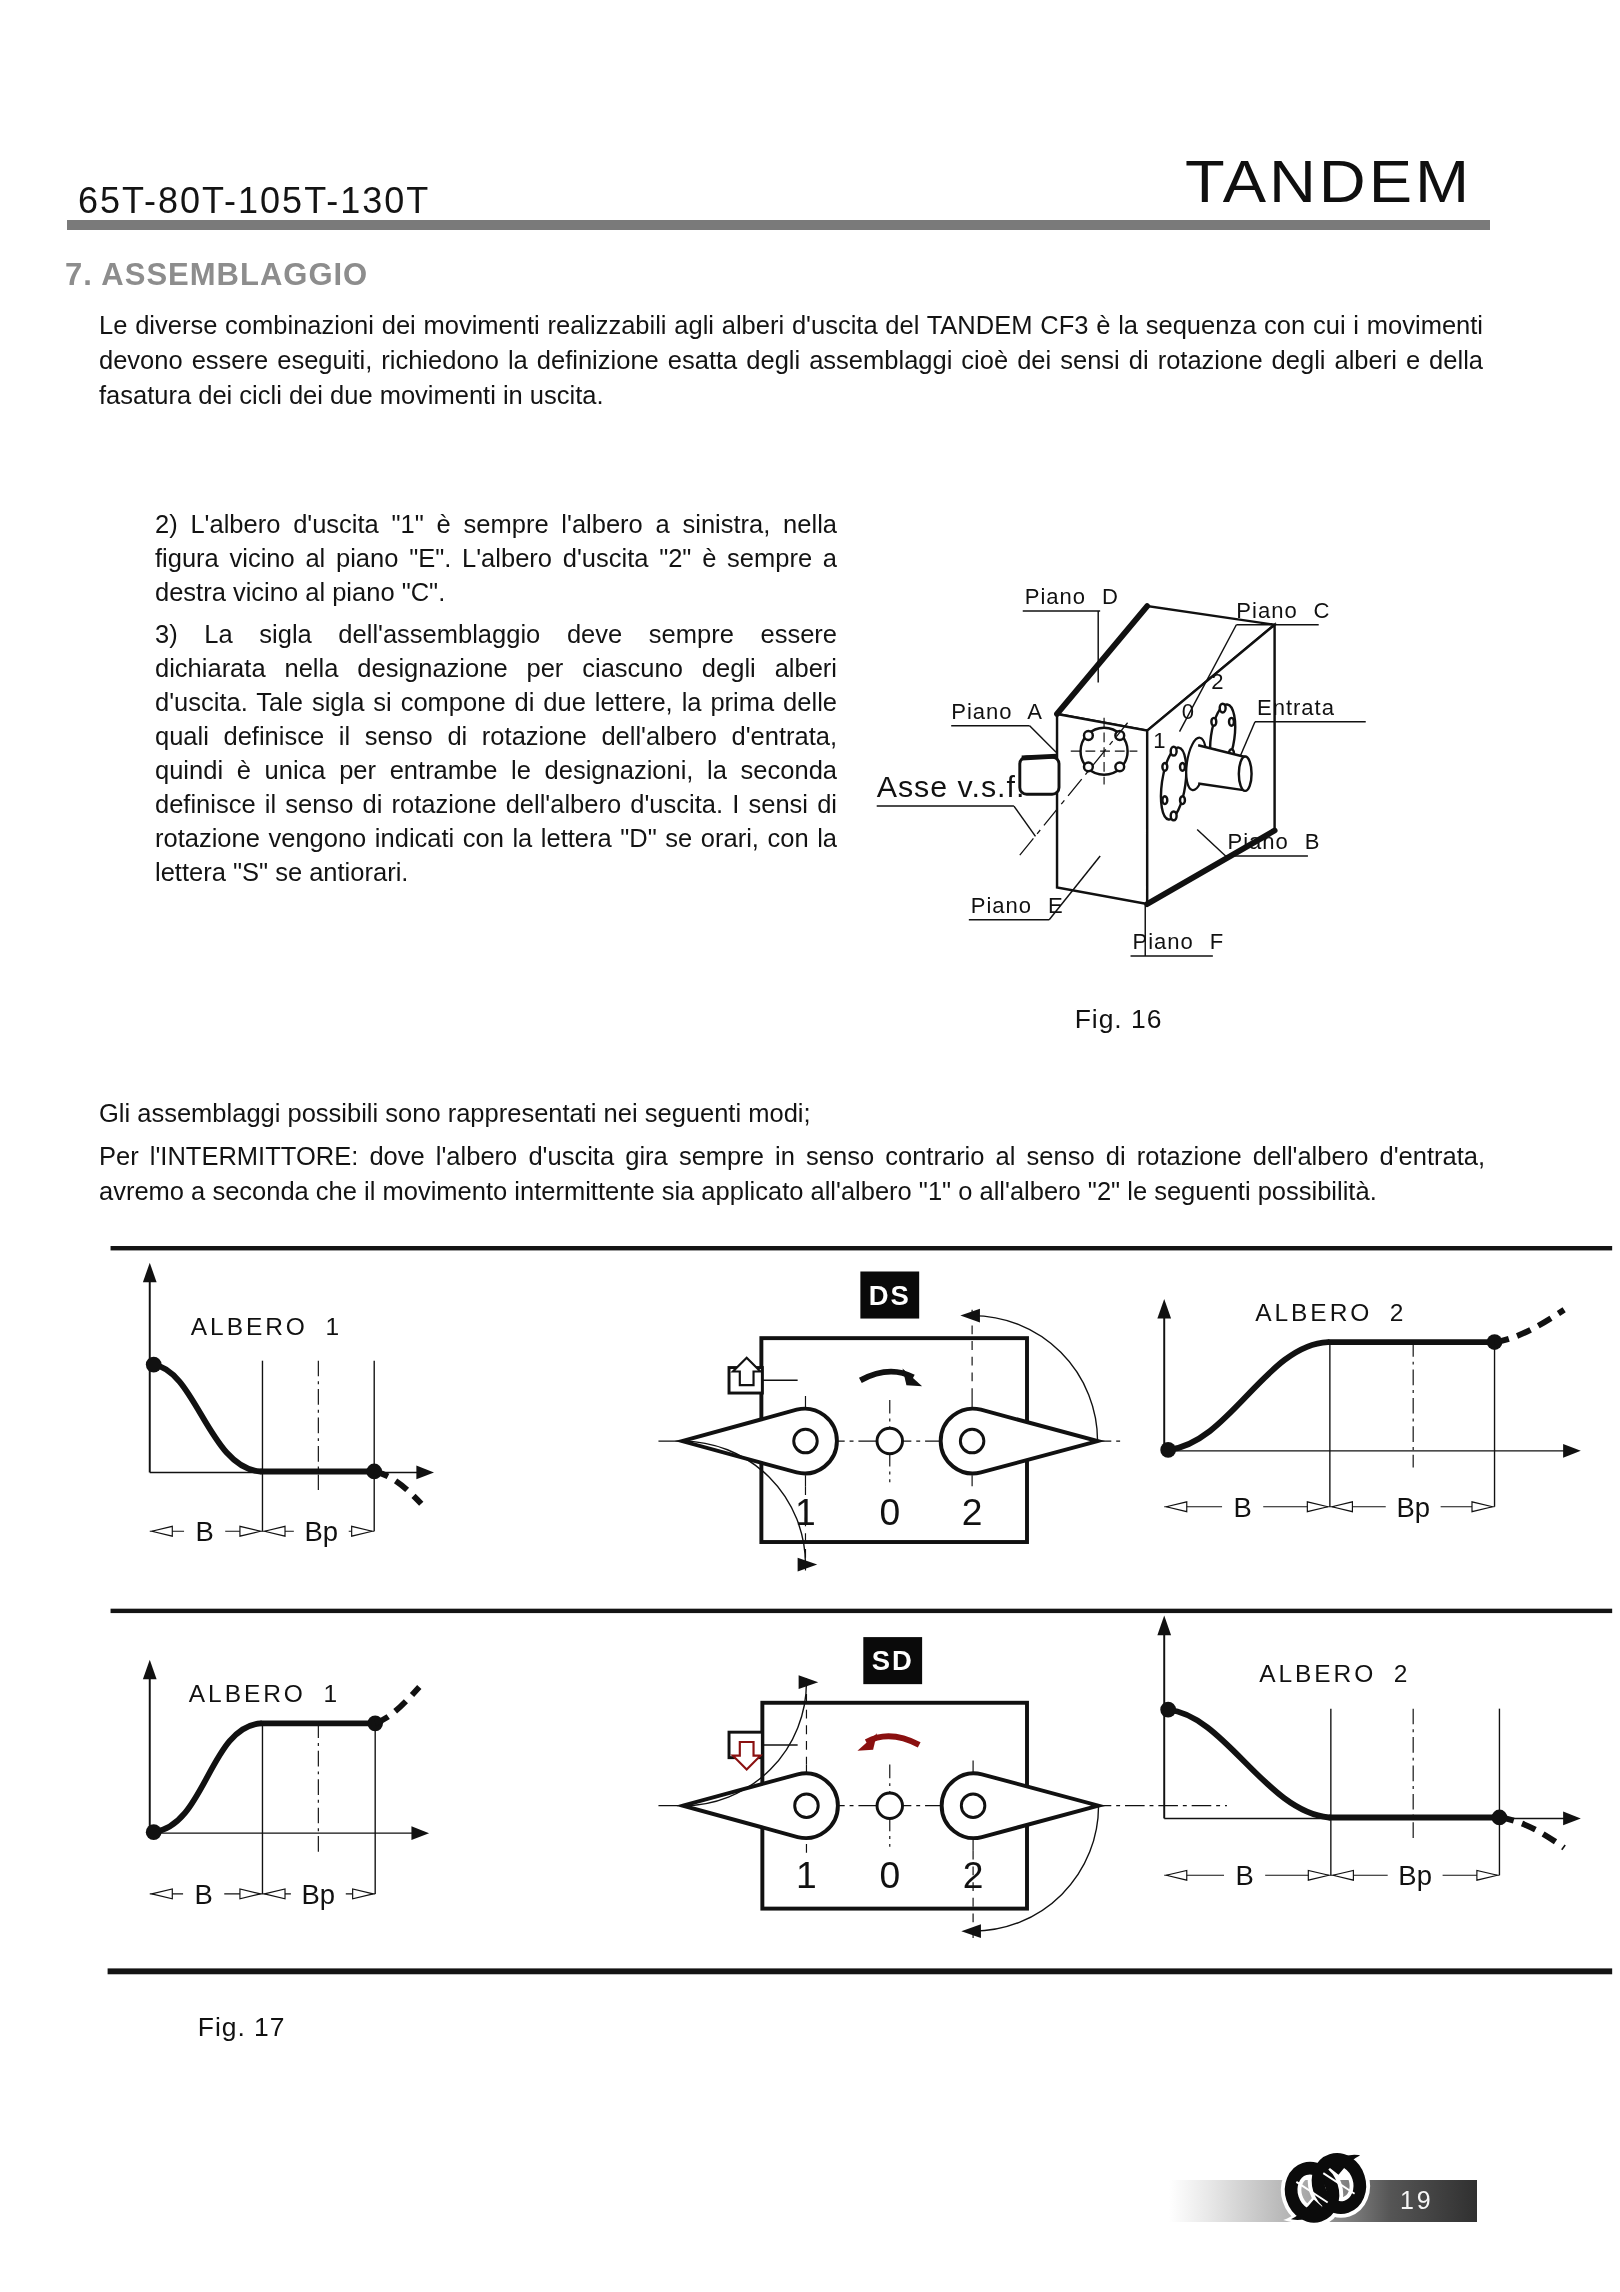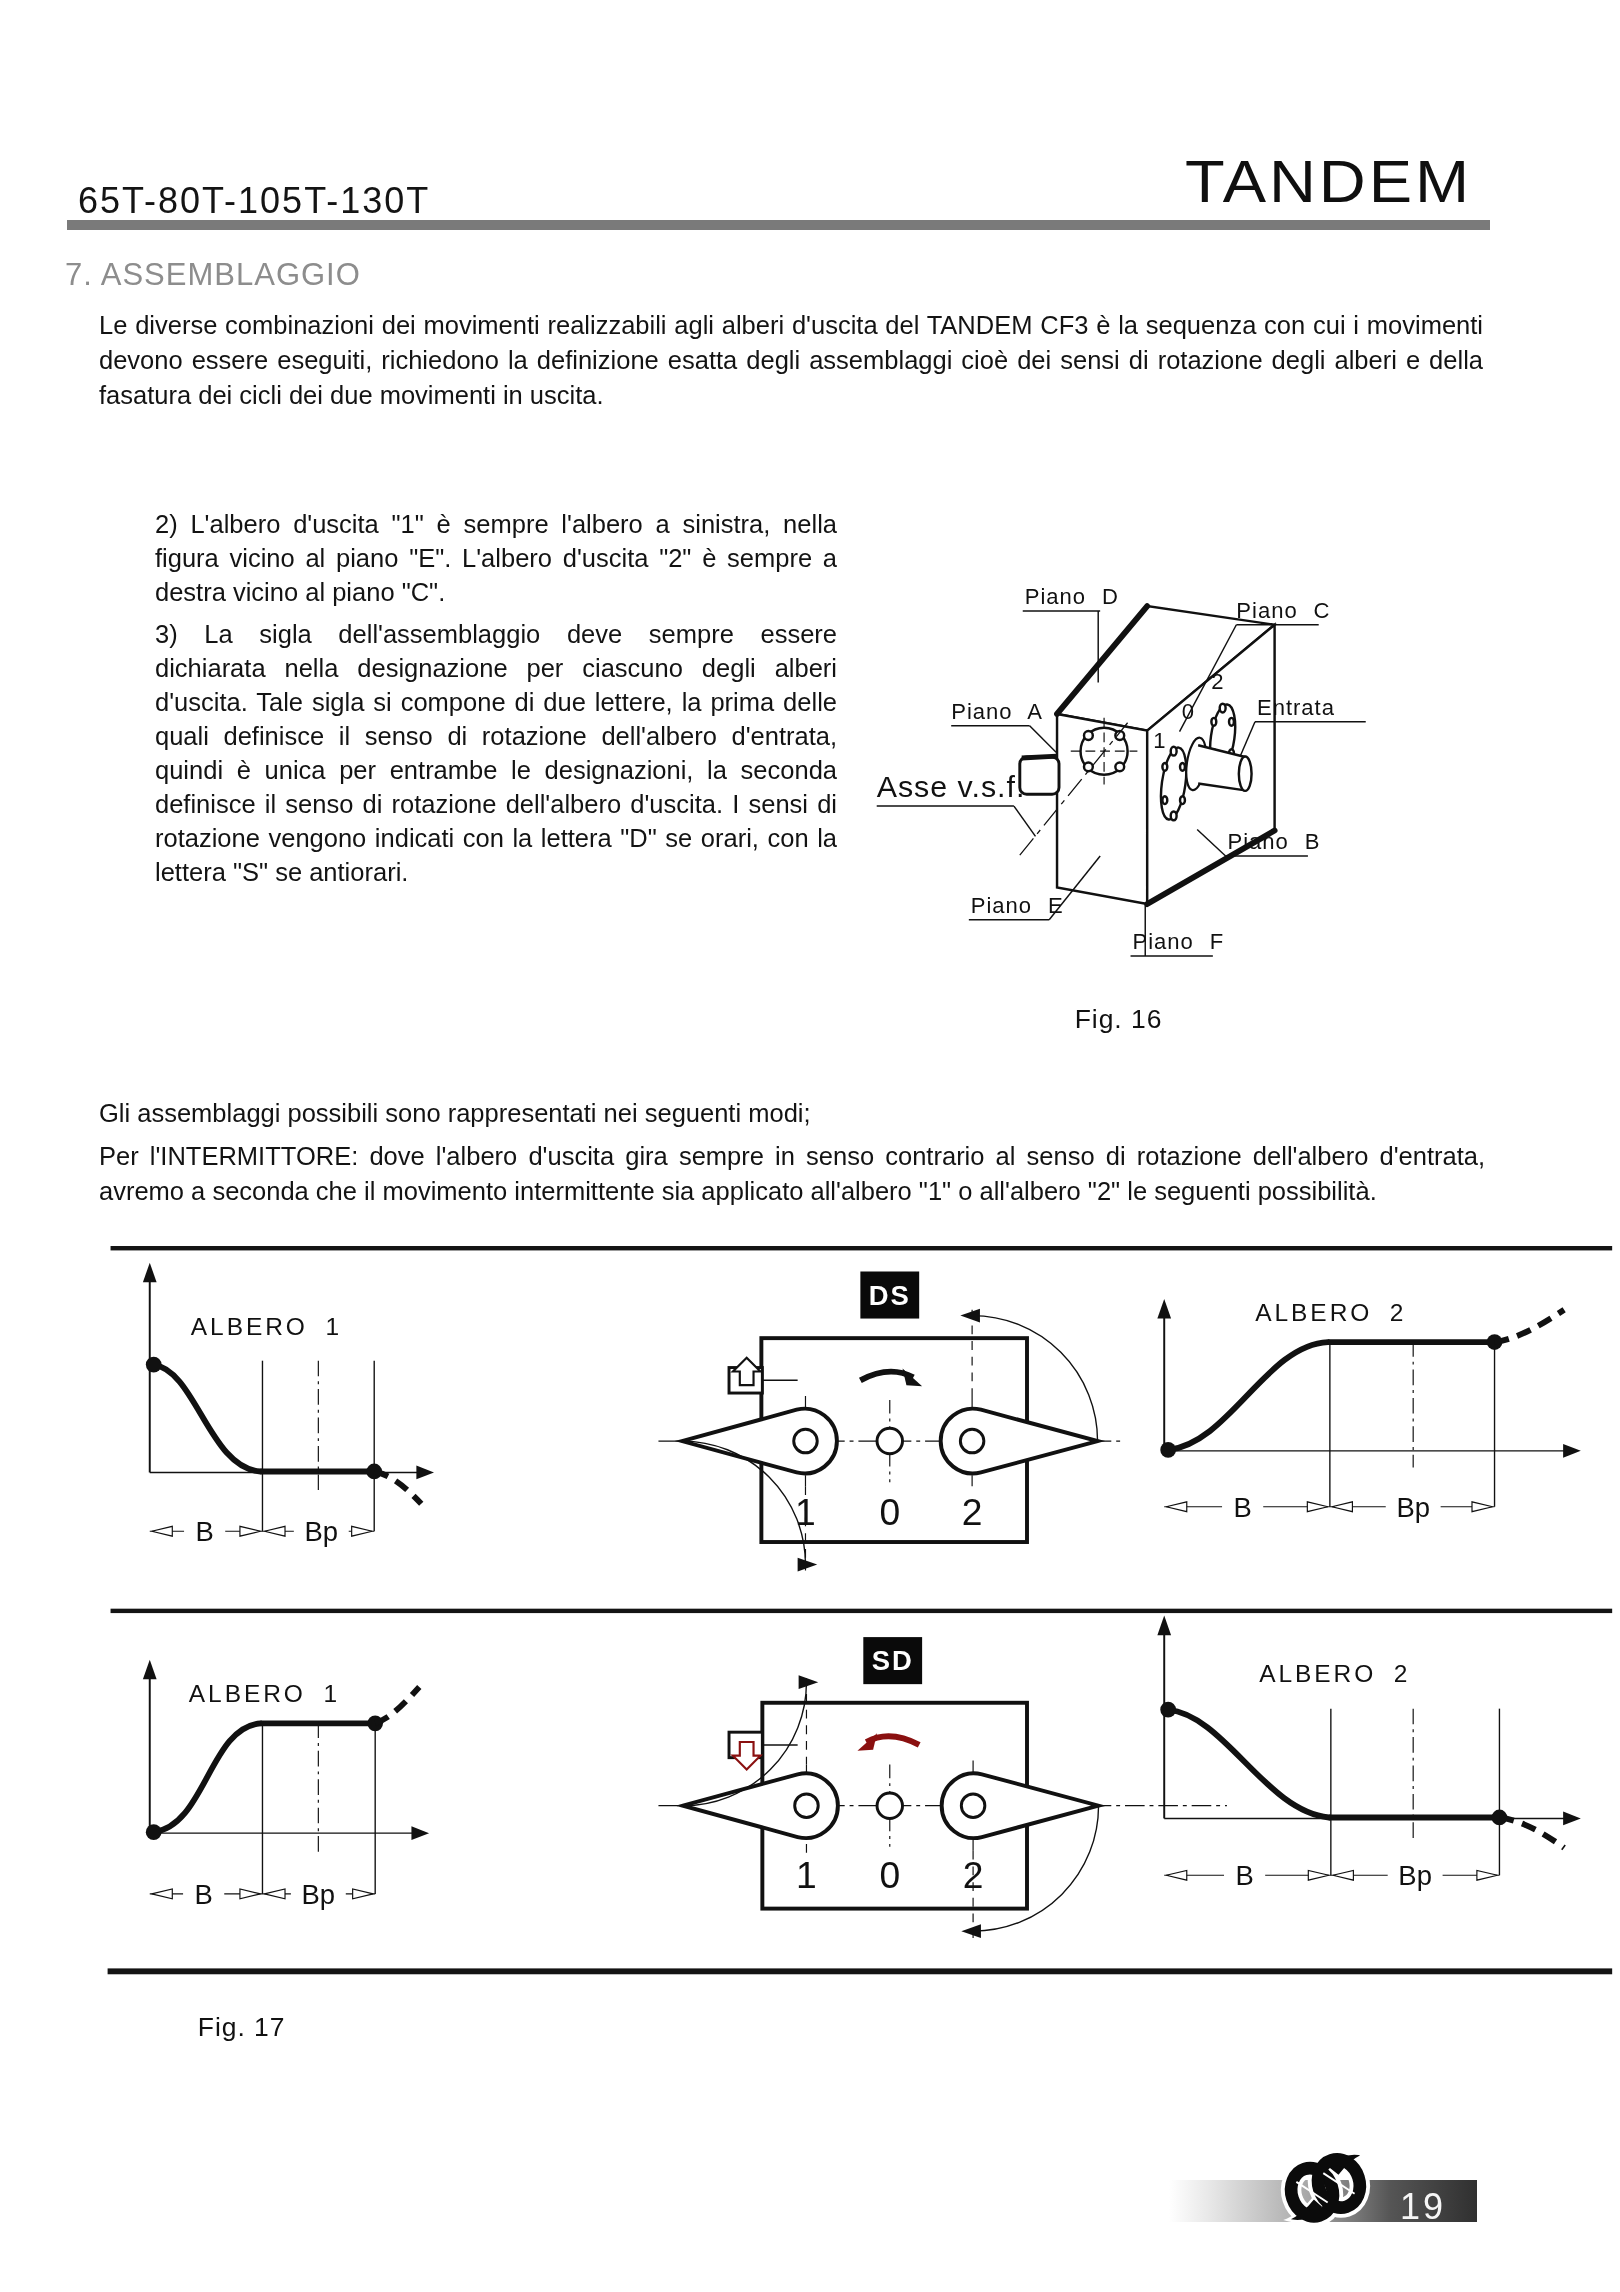--- a/index.html
+++ b/index.html
@@ -2,41 +2,41 @@
 <html style="--header-bar: #7a7a7a; --heading-gray: #8d8d8d; --accent-red: #8a1010; --footer-dark: #303030;"><head>
 <meta charset="utf-8">
 <style>
   html,body{margin:0;padding:0;background:#ffffff;}
   .page{position:relative;width:1620px;height:2291px;background:#fff;
         font-family:"Liberation Sans",sans-serif;color:#161616;overflow:hidden;border-radius:13px;}
   .models{position:absolute;left:78px;top:180px;font-size:36px;letter-spacing:2px;color:#141414;}
   .brand{position:absolute;right:148px;top:147px;font-size:65px;letter-spacing:2.9px;color:#0f0f0f;
          transform:scaleY(0.92);transform-origin:top right;}
   .header-bar{position:absolute;left:67px;top:220px;width:1423px;height:9.8px;background:var(--header-bar,#7a7a7a);}
-  .sec-title{position:absolute;left:65px;top:257px;font-size:31px;font-weight:normal;
+  .sec-title{position:absolute;left:65px;top:257px;font-size:31px;font-weight:bold;
              color:var(--heading-gray,#8d8d8d);letter-spacing:1px;}
   .para{position:absolute;text-align:justify;font-size:25.5px;line-height:35px;color:#131313;}
   .para p{margin:8px;}
   #intro{left:91px;top:300px;width:1400px;}
   #conds{left:147px;top:499px;width:698px;line-height:34px;}
   #modes{left:91px;top:1088px;width:1402px;line-height:35px;}
   svg{position:absolute;}
   svg text{font-family:"Liberation Sans",sans-serif;fill:#111;}
   .lbl{font-size:22.5px;letter-spacing:1px;word-spacing:9px;}
   .biglbl{font-size:31px;letter-spacing:1px;}
   .cap{font-size:27px;letter-spacing:1px;}
   .gtitle{font-size:25px;letter-spacing:3px;word-spacing:8px;}
   .num{font-size:38px;}
   .dim{font-size:28px;}
   .badge-t{font-size:28px;font-weight:bold;fill:#fff;letter-spacing:2px;}
   .red{stroke:var(--accent-red,#8a1010);}
   .redfill{fill:var(--accent-red,#8a1010);}
   .footer-bar{position:absolute;left:1169px;top:2180px;width:308px;height:42px;
       background:linear-gradient(90deg,#ffffff 0%,#e6e6e6 14%,#a8a8a8 45%,#555555 72%,var(--footer-dark,#303030) 100%);}
-  .page-num{position:absolute;left:1400px;top:2186px;font-size:36px;letter-spacing:2.9px;color:#f6f6f6;}
+  .page-num{position:absolute;left:1400px;top:2186px;font-size:25px;letter-spacing:2.9px;color:#f6f6f6;}
 </style>
 </head>
 <body>
 
 <div class="page">
 
   <div class="models">65T-80T-105T-130T</div>
   <div class="brand">TANDEM</div>
   <div class="header-bar"></div>
 

